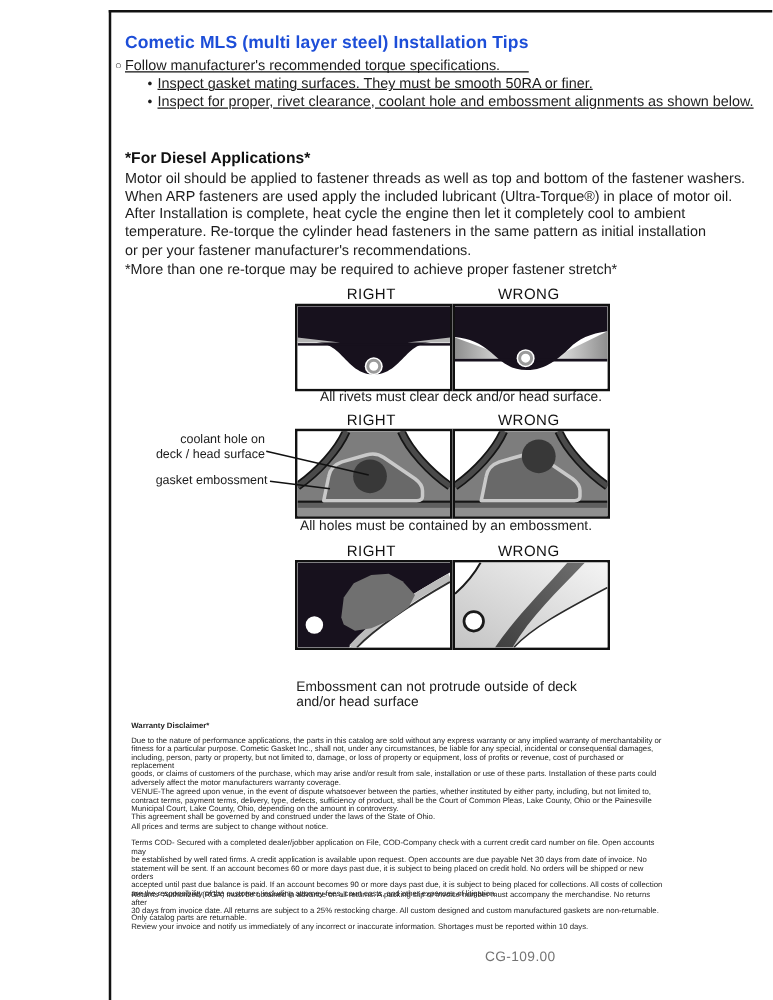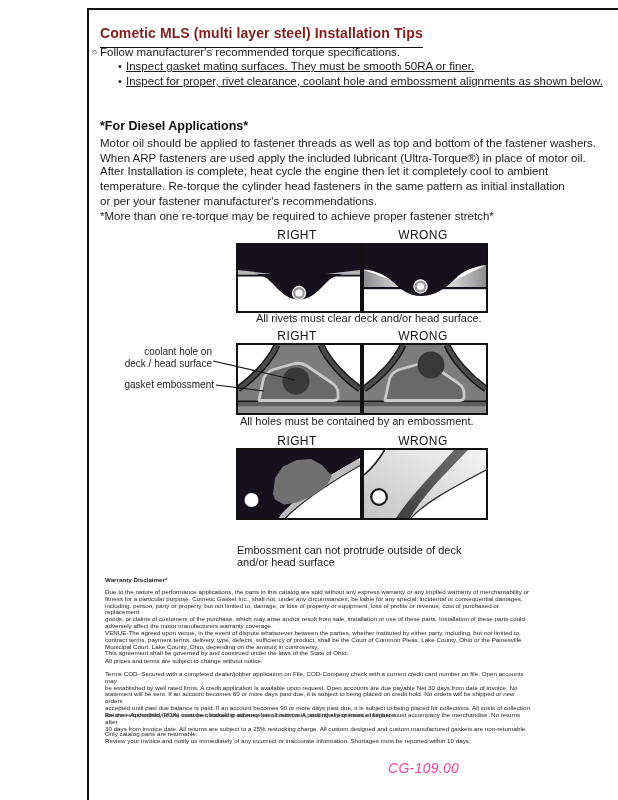--- a/index.html
+++ b/index.html
@@ -7,22 +7,22 @@
     width:618px;height:800px;position:relative;background:#ffffff;
     font-family:"Liberation Sans", sans-serif;color:#1c1c1c;overflow:hidden;
     -webkit-font-smoothing:antialiased;
   }
   .abs{position:absolute;}
   
   .rule-top{left:87px;top:8px;width:531px;height:2px;background:#121212;}
   .rule-left{left:87px;top:8px;width:2px;height:792px;background:#121212;}
   
   .title{
-    left:100px;top:25px;font-size:14px;font-weight:bold;color:#7f1d1d;
-    border-bottom:1.5px solid #111;padding-bottom:6px;letter-spacing:.1px;
+    left:100px;top:25px;font-size:14px;font-weight:bold;color:#1d4ed8;
+    border-bottom:1.5px solid #111;padding-bottom:16px;letter-spacing:.1px;
     white-space:nowrap;
   }
   
   .bullets{left:92px;top:45px;font-size:11.5px;line-height:14.4px;}
   .b-row{white-space:nowrap;}
   .b-row .mk{display:inline-block;width:8px;color:#1c1c1c;}
   .lvl1 .mk{font-size:9px;vertical-align:1px;}
   .lvl2{padding-left:26px;text-decoration:underline;}
   .lvl2 .mk{font-size:11px;}
   
@@ -36,21 +36,21 @@
   .dg-box{width:122px;border:2px solid #111;background:#fff;line-height:0;}
   .dg-box svg{display:block;}
   .caption{font-size:11px;line-height:12px;color:#1c1c1c;white-space:pre-line;}
   .ann{font-size:10px;line-height:11.5px;text-align:right;white-space:pre-line;color:#1c1c1c;}
   .leader{pointer-events:none;}
   
   .fine{width:640px;transform:scale(0.67);transform-origin:left top;
         font-size:9.3px;line-height:10px;white-space:pre-line;color:#222;}
   .fine-h{font-weight:bold;}
   
-  .footer-code{left:388px;top:760px;font-size:14px;letter-spacing:.3px;color:#ec4899;font-style:italic;}
+  .footer-code{left:388px;top:760px;font-size:11px;letter-spacing:.3px;color:#737373;}
 </style>
 </head>
 <body>
 
 <div class="abs rule-top"></div>
 <div class="abs rule-left"></div>
 
 <div class="abs title">Cometic MLS (multi layer steel) Installation Tips</div>
 
 <div class="abs bullets">

